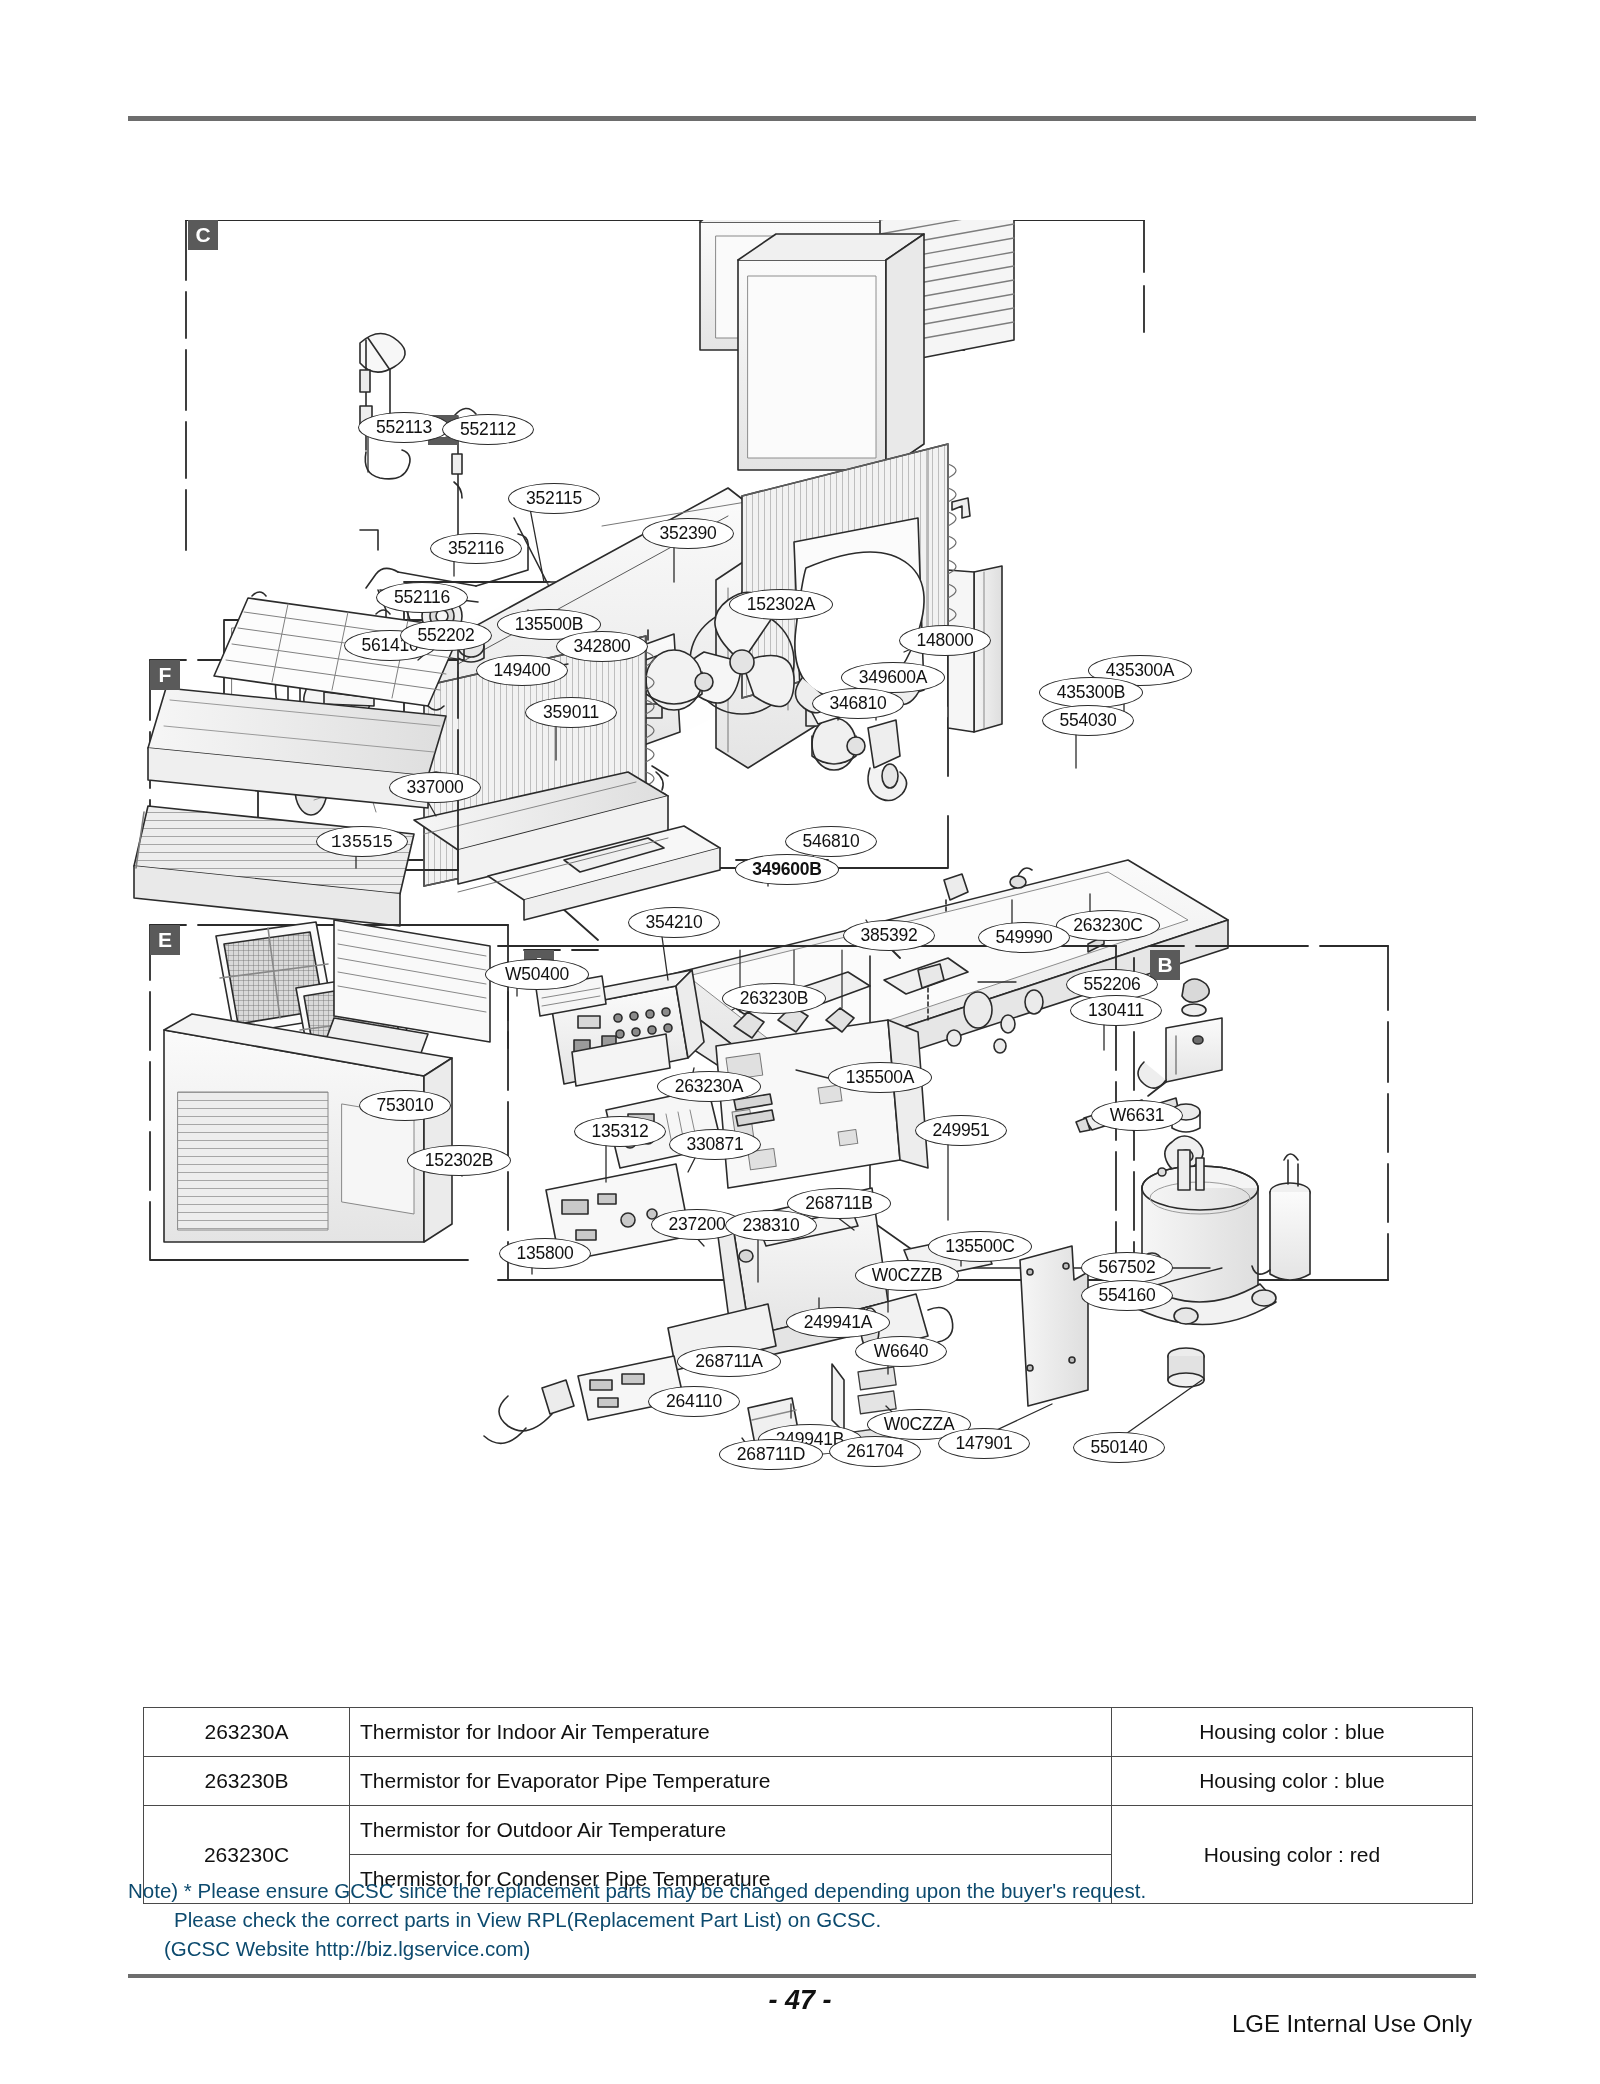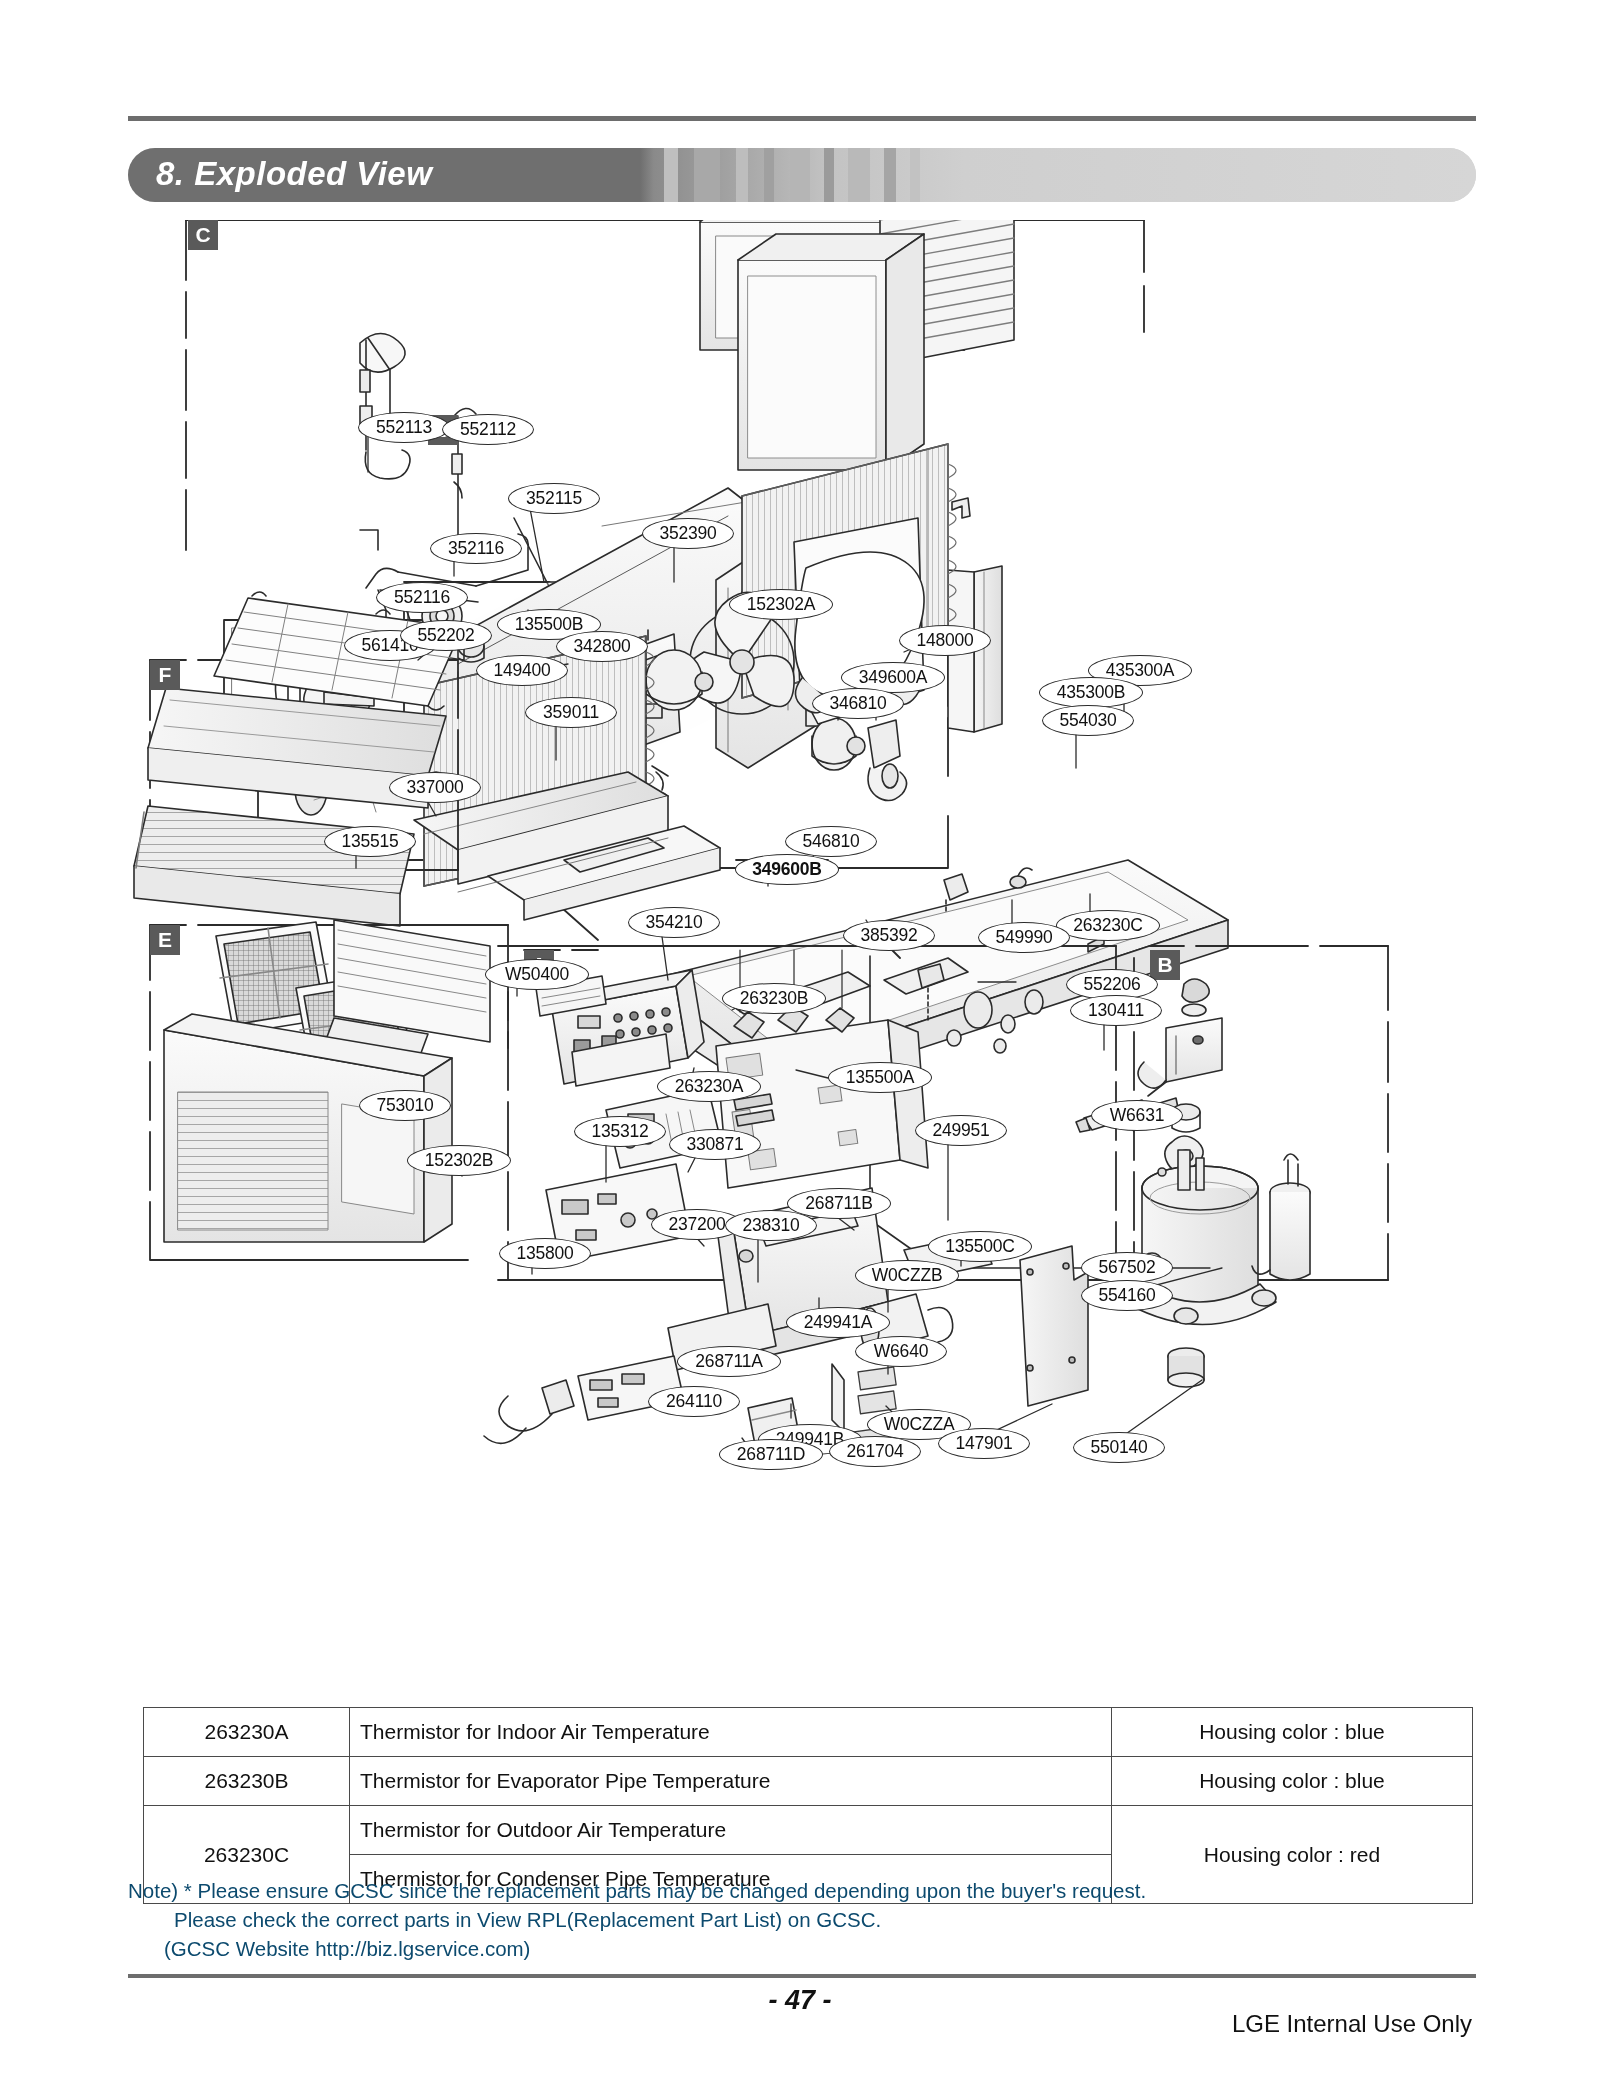--- a/index.html
+++ b/index.html
@@ -80,33 +80,20 @@
   .foot-page{position:absolute;left:0;top:1985px;width:1600px;text-align:center;font-size:27px;font-weight:bold;font-style:italic;color:#111;}
   .foot-right{position:absolute;right:128px;top:2010px;font-size:24px;color:#111;}
 </style>
 </head>
 <body>
 
 <div class="page">
 
   <div class="top-rule"></div>
 
-  <div class="banner">
-    <div class="banner-grad"></div>
-    <div class="bar" style="left:536px;width:14px;background:#bfbfbf;"></div>
-    <div class="bar" style="left:566px;width:26px;background:#a8a8a8;"></div>
-    <div class="bar" style="left:608px;width:12px;background:#bdbdbd;"></div>
-    <div class="bar" style="left:636px;width:10px;background:#a0a0a0;"></div>
-    <div class="bar" style="left:662px;width:20px;background:#b5b5b5;"></div>
-    <div class="bar" style="left:696px;width:10px;background:#9b9b9b;"></div>
-    <div class="bar" style="left:720px;width:22px;background:#b9b9b9;"></div>
-    <div class="bar" style="left:756px;width:12px;background:#a5a5a5;"></div>
-    <div class="bar" style="left:782px;width:10px;background:#c2c2c2;"></div>
-    <div class="banner-title">8. Exploded View</div>
-  </div>
 
   <div class="diagram">
     <svg width="1348" height="1460" viewBox="0 0 1348 1460" xmlns="http://www.w3.org/2000/svg">
       <defs>
         <linearGradient id="met" x1="0" y1="0" x2="0" y2="1">
           <stop offset="0%" stop-color="#fbfbfb"></stop>
             <stop offset="100%" stop-color="#e4e4e4"></stop>
         </linearGradient>
         <linearGradient id="met2" x1="0" y1="0" x2="1" y2="0">
           <stop offset="0%" stop-color="#f6f6f6"></stop>
@@ -665,21 +652,21 @@
     <div class="callout w7" style="left:272px;top:400px;">552202</div>
     <div class="callout w7" style="left:428px;top:411px;">342800</div>
     <div class="callout w7" style="left:348px;top:435px;">149400</div>
     <div class="callout w8" style="left:713px;top:442px;">349600A</div>
     <div class="callout w8" style="left:960px;top:435px;">435300A</div>
     <div class="callout w7" style="left:684px;top:468px;">346810</div>
     <div class="callout w8" style="left:911px;top:457px;">435300B</div>
     <div class="callout w7" style="left:397px;top:477px;">359011</div>
     <div class="callout w7" style="left:914px;top:485px;">554030</div>
     <div class="callout w7" style="left:261px;top:552px;">337000</div>
-    <div class="callout w7" style="left:196px;top:606px;">135515</div>
+    <div class="callout w7" style="left:188px;top:606px;font-family:Liberation Mono, monospace;">135515</div>
     <div class="callout w7" style="left:657px;top:606px;">546810</div>
     <div class="callout w8" style="left:607px;top:634px;font-weight:bold;">349600B</div>
     <div class="callout w8" style="left:928px;top:690px;">263230C</div>
     <div class="callout w7" style="left:500px;top:687px;">354210</div>
     <div class="callout w7" style="left:715px;top:700px;">385392</div>
     <div class="callout w7" style="left:850px;top:702px;">549990</div>
     <div class="callout w7" style="left:938px;top:749px;">552206</div>
     <div class="callout w8" style="left:357px;top:739px;">W50400</div>
     <div class="callout w8" style="left:594px;top:763px;">263230B</div>
     <div class="callout w7" style="left:942px;top:775px;">130411</div>

